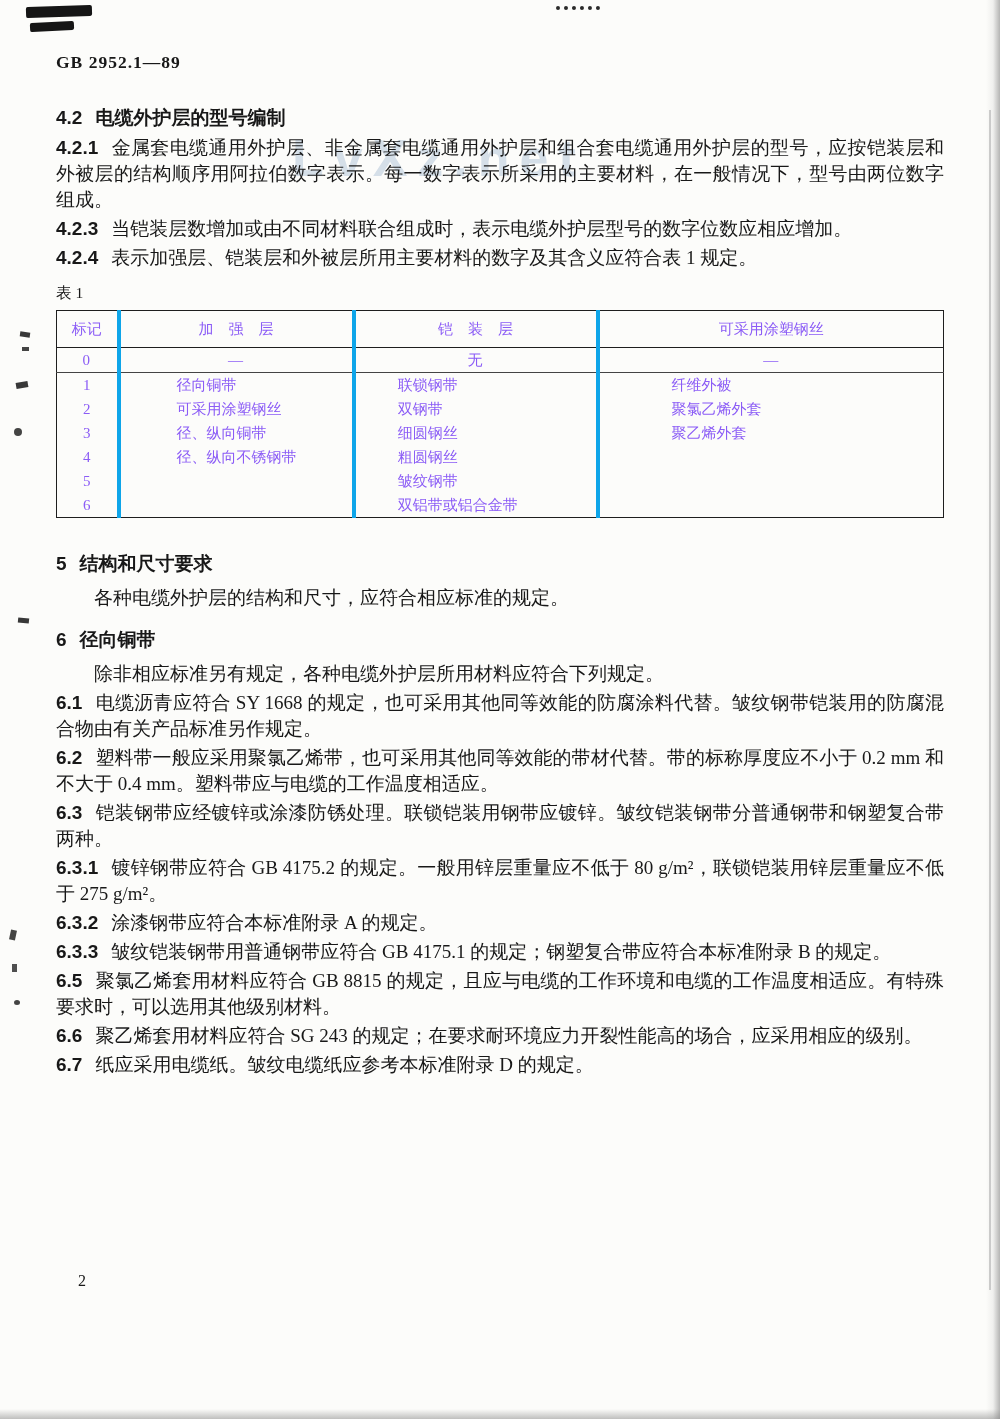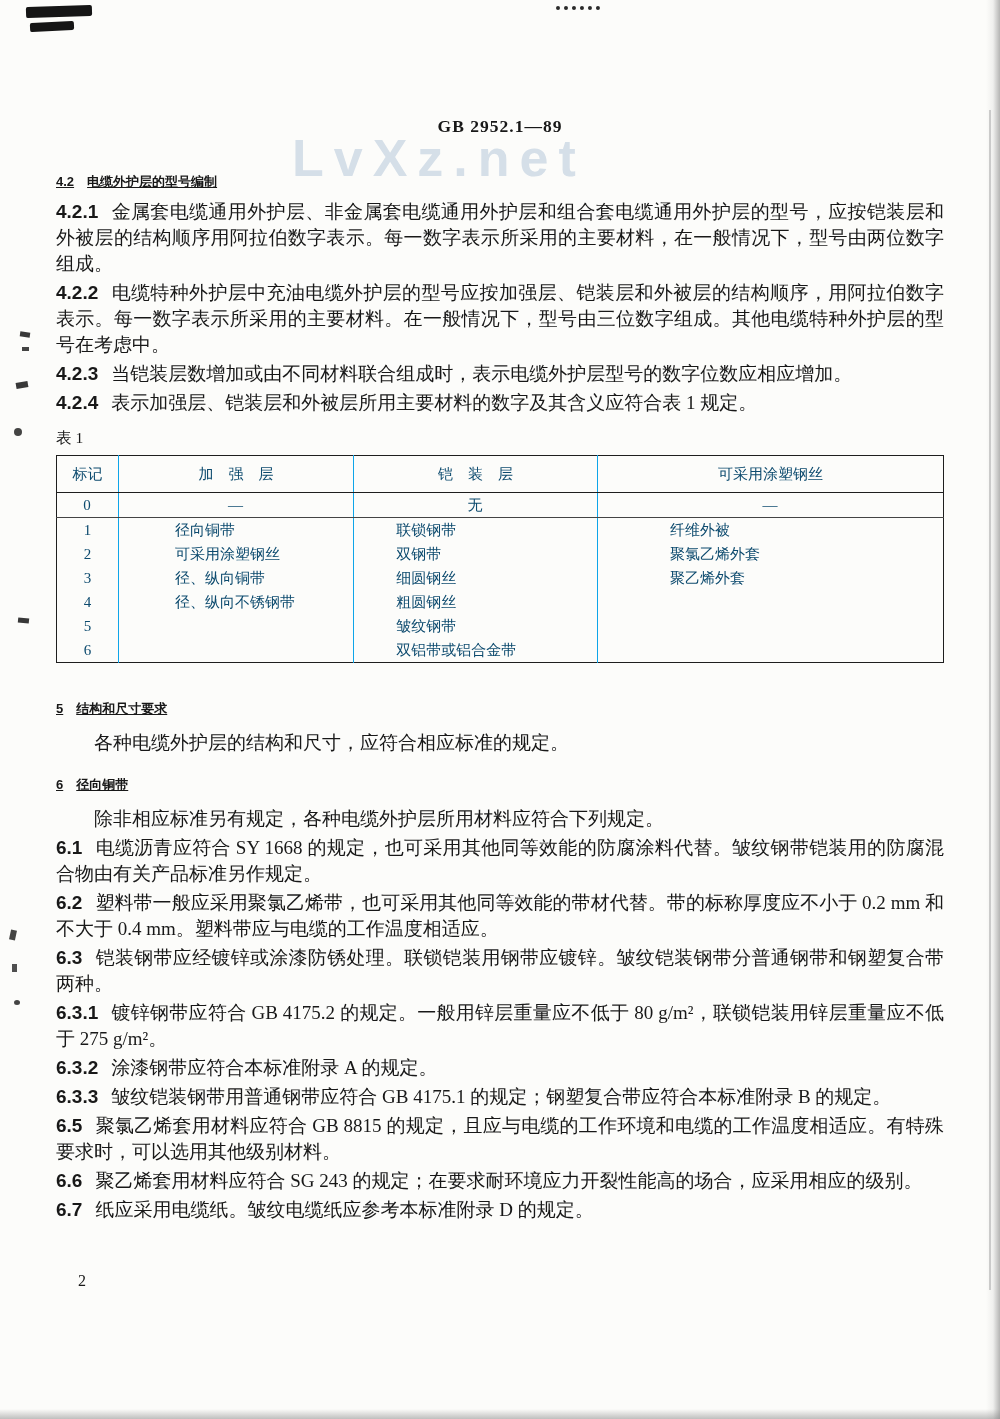--- a/index.html
+++ b/index.html
@@ -8,33 +8,32 @@
     background:#fcfcfa;
     position:relative;
     overflow:hidden;
     font-family:"Liberation Serif","DejaVu Serif",serif;
     color:#181818;
   }
   .content{
     position:absolute;left:56px;top:0;width:888px;z-index:2;
   }
   .doc-header{
-    margin-top:116px;
-    text-align:center;
+    margin-top:52px;
+    text-align:left;
     font-weight:bold;
     font-size:17.5px;
     letter-spacing:1px;
   }
   .sec-heading{
     font-family:"Liberation Sans","DejaVu Sans",sans-serif;
     font-weight:bold;
-    font-size:13px;
+    font-size:19px;
     line-height:26px;
     margin:0;
-    text-decoration:underline;
   }
   .sec-heading .pnum{margin-right:13px;}
   #h42{margin-top:32px;margin-bottom:4px;}
   #h5{margin-top:33px;margin-bottom:8px;}
   #h6{margin-top:16px;margin-bottom:8px;}
   .para{
     font-size:19px;
     line-height:26px;
     text-align:justify;
     margin:0 0 3px 0;
@@ -48,30 +47,30 @@
   .tbl-caption{
     text-align:left;
     font-size:15.5px;
     margin:12px 0 6px 0;
   }
   table.t1{
     width:100%;
     border-collapse:collapse;
     border:1.5px solid #1e1e1e;
     font-size:15px;
-    color:#0c4a6e;
+    color:#8b5cf6;
   }
   table.t1 th{
     font-weight:normal;
     height:34px;
     border-bottom:1.2px solid #1e1e1e;
     text-align:center;
   }
   table.t1 td{height:22px;}
-  table.t1 th + th, table.t1 td + td{border-left:1px solid #0ea5e9;}
+  table.t1 th + th, table.t1 td + td{border-left:4px solid #0ea5e9;}
   td.c0{text-align:center;}
   td.c1{padding-left:56px;}
   td.c2{padding-left:42px;}
   td.c3{padding-left:72px;}
   tr.zero-row td{text-align:center;padding-left:0;border-bottom:0.8px solid #444;}
   .page-number{
     position:absolute;left:78px;top:1272px;z-index:2;
     font-size:16px;
   }
   .watermark{
@@ -134,23 +133,20 @@
   <div class="doc-header">GB 2952.1—89</div>
 
   <p class="sec-heading" id="h42">
     <span class="pnum">4.2</span><span>电缆外护层的型号编制</span>
   </p>
 
   <p class="para">
     <span class="pnum">4.2.1</span><span>金属套电缆通用外护层、非金属套电缆通用外护层和组合套电缆通用外护层的型号，应按铠装层和外被层的结构顺序用阿拉伯数字表示。每一数字表示所采用的主要材料，在一般情况下，型号由两位数字组成。</span>
   </p>
   <p class="para">
-    <span class="pnum">4.2.2</span><span>电缆特种外护层中充油电缆外护层的型号应按加强层、铠装层和外被层的结构顺序，用阿拉伯数字表示。每一数字表示所采用的主要材料。在一般情况下，型号由三位数字组成。其他电缆特种外护层的型号在考虑中。</span>
-  </p>
-  <p class="para">
     <span class="pnum">4.2.3</span><span>当铠装层数增加或由不同材料联合组成时，表示电缆外护层型号的数字位数应相应增加。</span>
   </p>
   <p class="para">
     <span class="pnum">4.2.4</span><span>表示加强层、铠装层和外被层所用主要材料的数字及其含义应符合表 1 规定。</span>
   </p>
 
   <div class="tbl-caption">表 1</div>
 
   <table class="t1">
     <colgroup>

